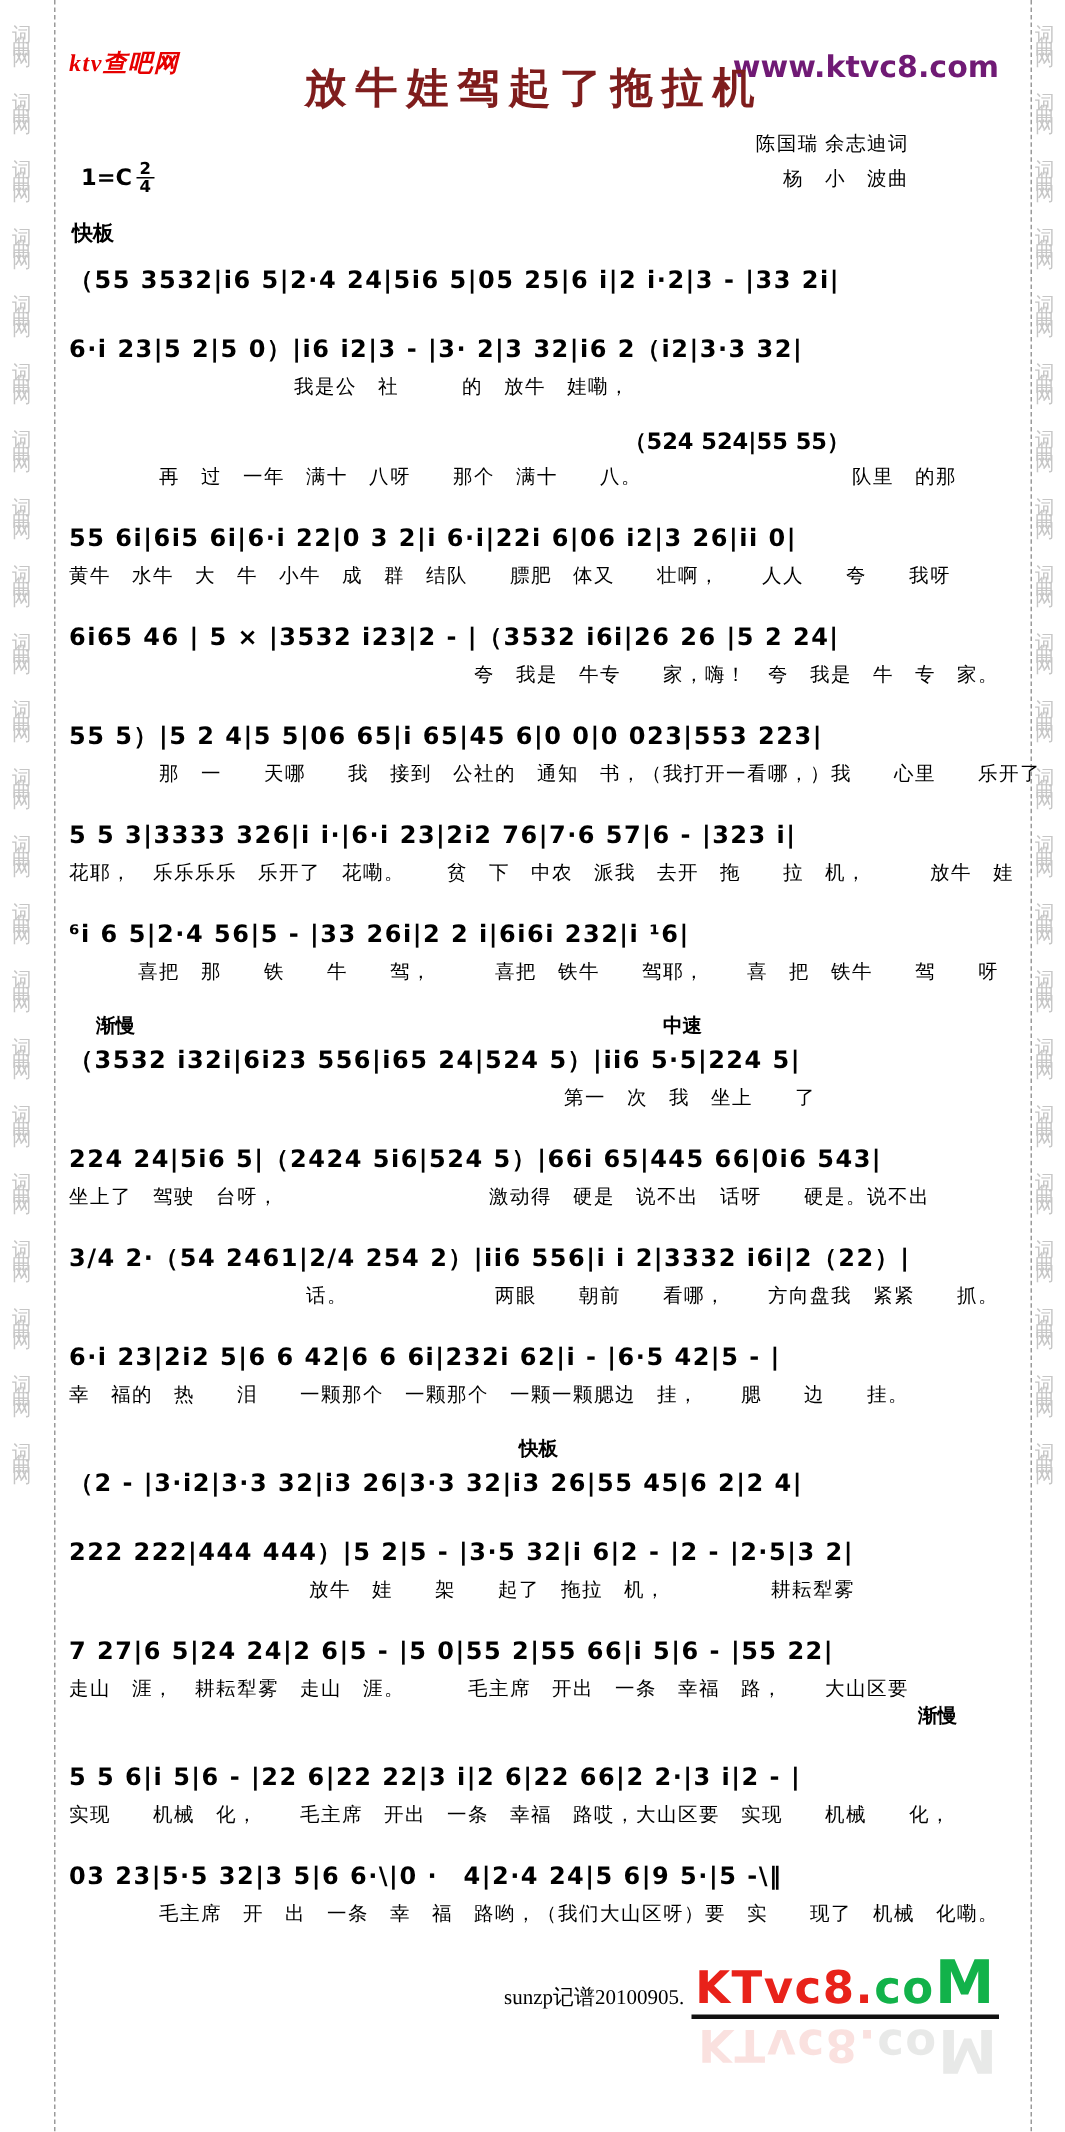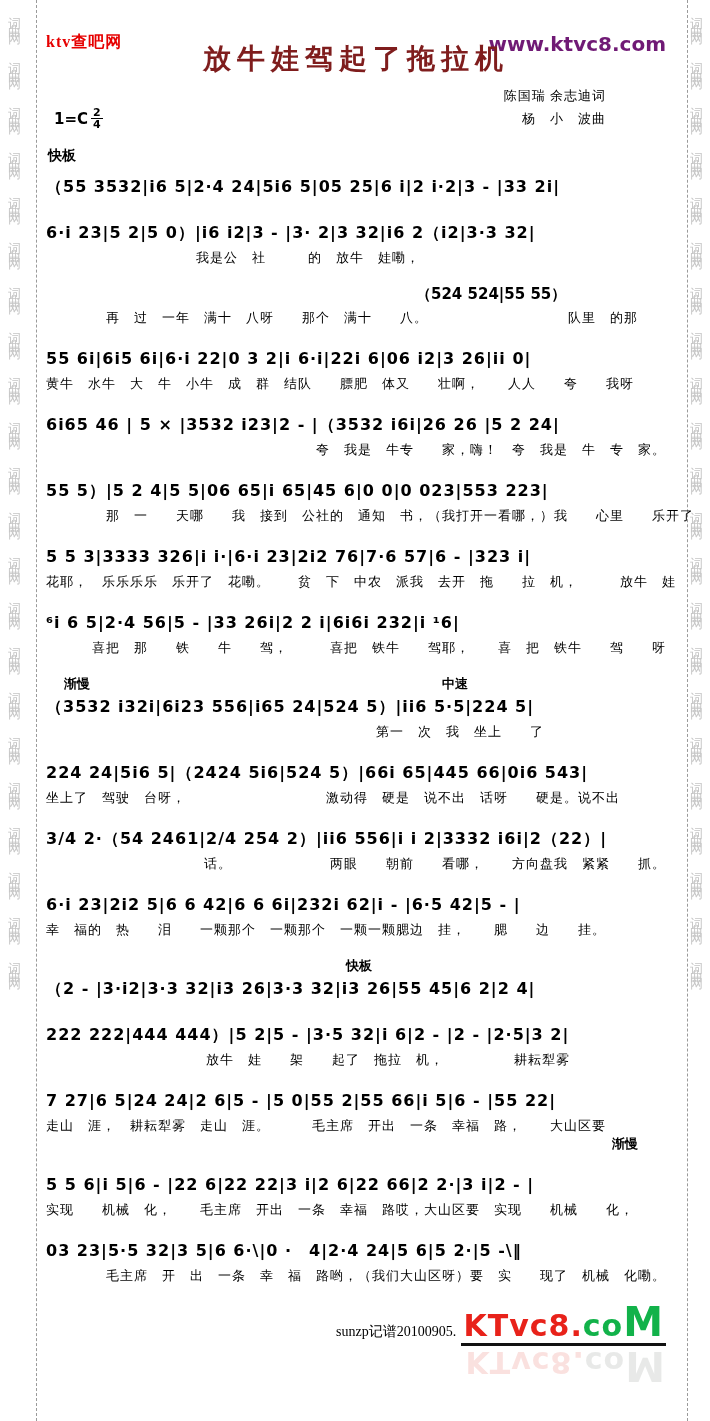--- a/index.html
+++ b/index.html
@@ -16,21 +16,21 @@
   .wm-left{left:5px;}
   .wm-right{right:5px;}
   .border-dash{position:absolute;top:0;bottom:0;width:0;border-left:1px dashed #9a9a9a;}
   .bd-left{left:36px;}
   .bd-right{left:687px;}
 
   .content{position:absolute;left:46px;top:0;width:620px;}
 
   
   .site-row{display:flex;justify-content:space-between;align-items:flex-start;margin-top:32px;height:22px;}
-  .site-name{color:#e60000;font-size:16px;font-weight:bold;letter-spacing:1px;}
+  .site-name{color:#e60000;font-size:16px;font-weight:bold;letter-spacing:1px;font-style:italic;}
   .site-url{color:#701a75;font-size:20px;font-weight:bold;font-family:"DejaVu Sans",sans-serif;}
   .title{
     text-align:center;color:#7f1d1d;font-size:28px;font-weight:bold;
     letter-spacing:6px;margin-top:-14px;height:40px;
   }
   .meta-row{display:flex;justify-content:space-between;align-items:flex-end;margin-top:4px;}
   .key-sig{font-family:"DejaVu Sans",sans-serif;font-weight:bold;font-size:15px;margin-left:8px;}
   .frac{display:inline-block;vertical-align:middle;text-align:center;font-size:11px;line-height:1.05;margin-left:3px;font-weight:bold;}
   .frac .num{display:block;border-bottom:1px solid #000;padding:0 2px;}
   .frac .den{display:block;padding:0 2px;}
@@ -184,21 +184,21 @@
     <div class="lyrics">走山　涯，　耕耘犁雾　走山　涯。　　　毛主席　开出　一条　幸福　路，　　大山区要</div>
     <div class="tempo-after">渐慢</div>
   </div>
 
   <div class="system">
     <div class="notation">5 5 6|i 5|6 - |22 6|22 22|3 i|2 6|22 66|2 2·|3 i|2 - |</div>
     <div class="lyrics">实现　　机械　化，　　毛主席　开出　一条　幸福　路哎，大山区要　实现　　机械　　化，</div>
   </div>
 
   <div class="system">
-    <div class="notation">03 23|5·5 32|3 5|6 6·\|0 ·　4|2·4 24|5 6|5 2·|5 -\‖</div>
+    <div class="notation">03 23|5·5 32|3 5|6 6·\|0 ·　4|2·4 24|5 6|9 5·|5 -\‖</div>
     <div class="lyrics ind-15">毛主席　开　出　一条　幸　福　路哟，（我们大山区呀）要　实　　现了　机械　化嘞。</div>
   </div>
 
   <div class="footer">
     <span class="credit">sunzp记谱20100905.</span>
     <span class="logo-wrap">
       <span class="logo"><span class="red">KTvc8</span><span class="red">.</span><span class="green">co</span><span class="green big">M</span></span><br>
       <span class="logo-reflect"><span class="red">KTvc8</span><span class="red">.</span><span class="green">co</span><span class="green big">M</span></span>
     </span>
   </div>

